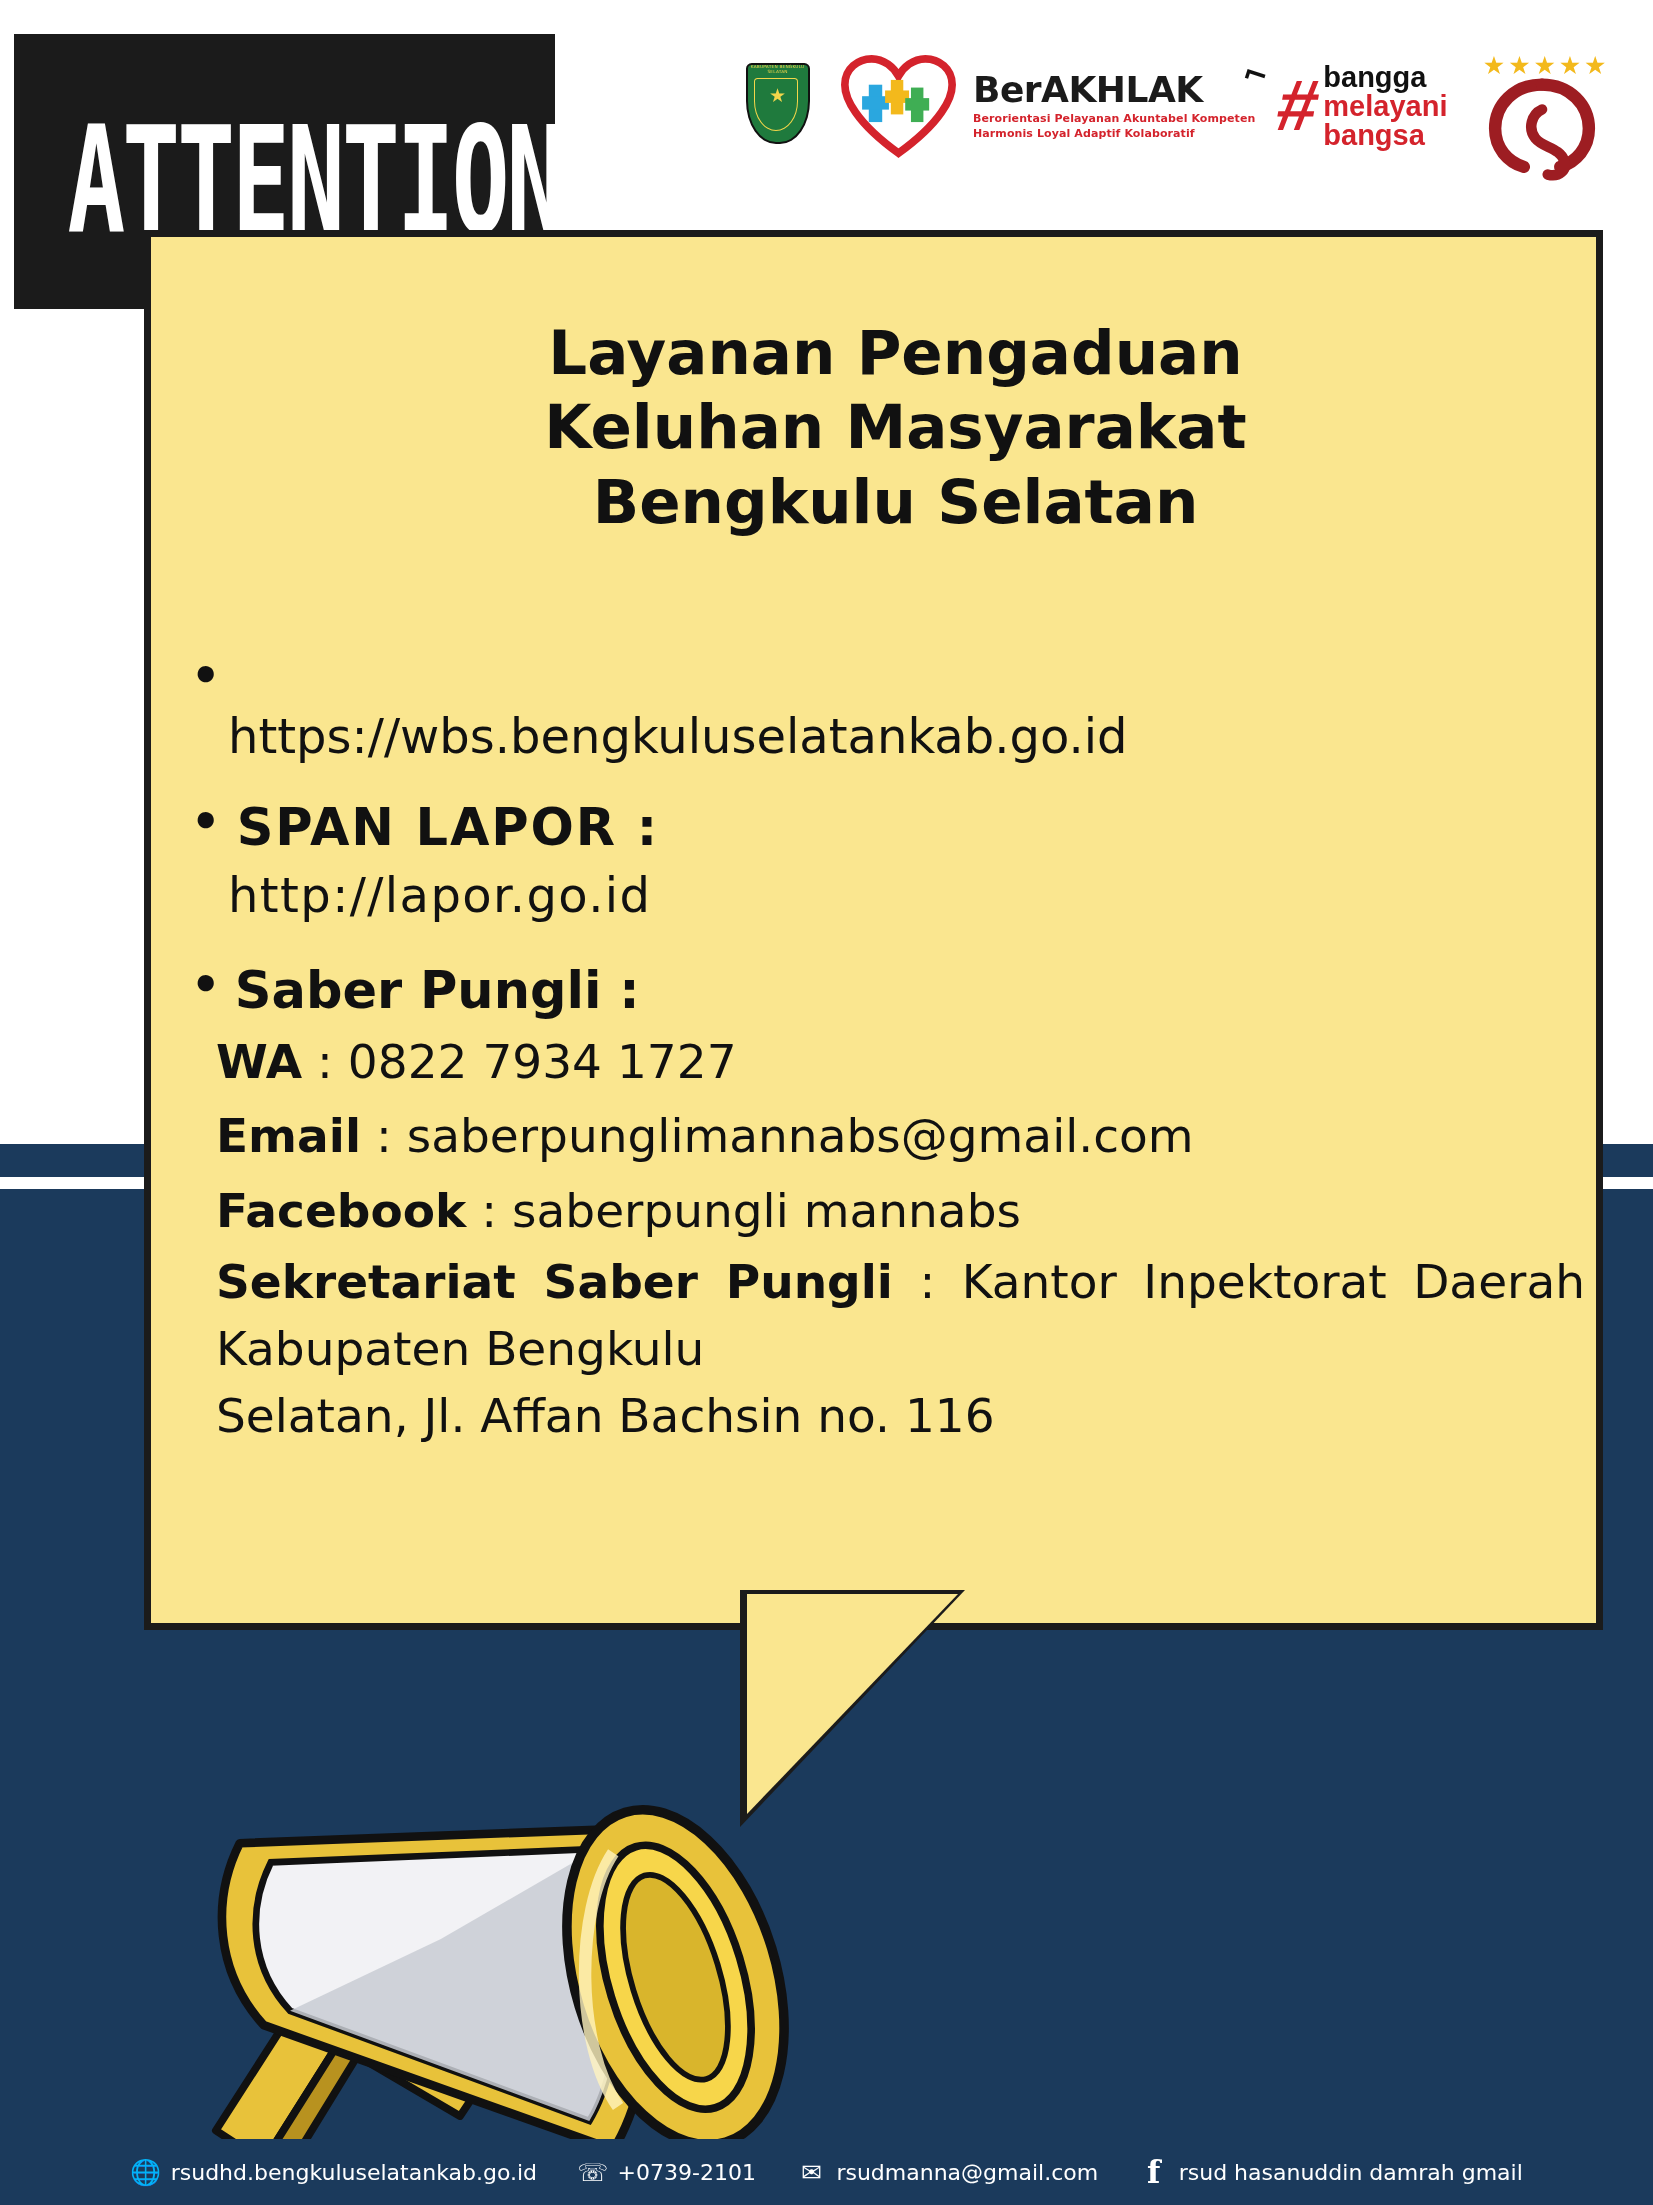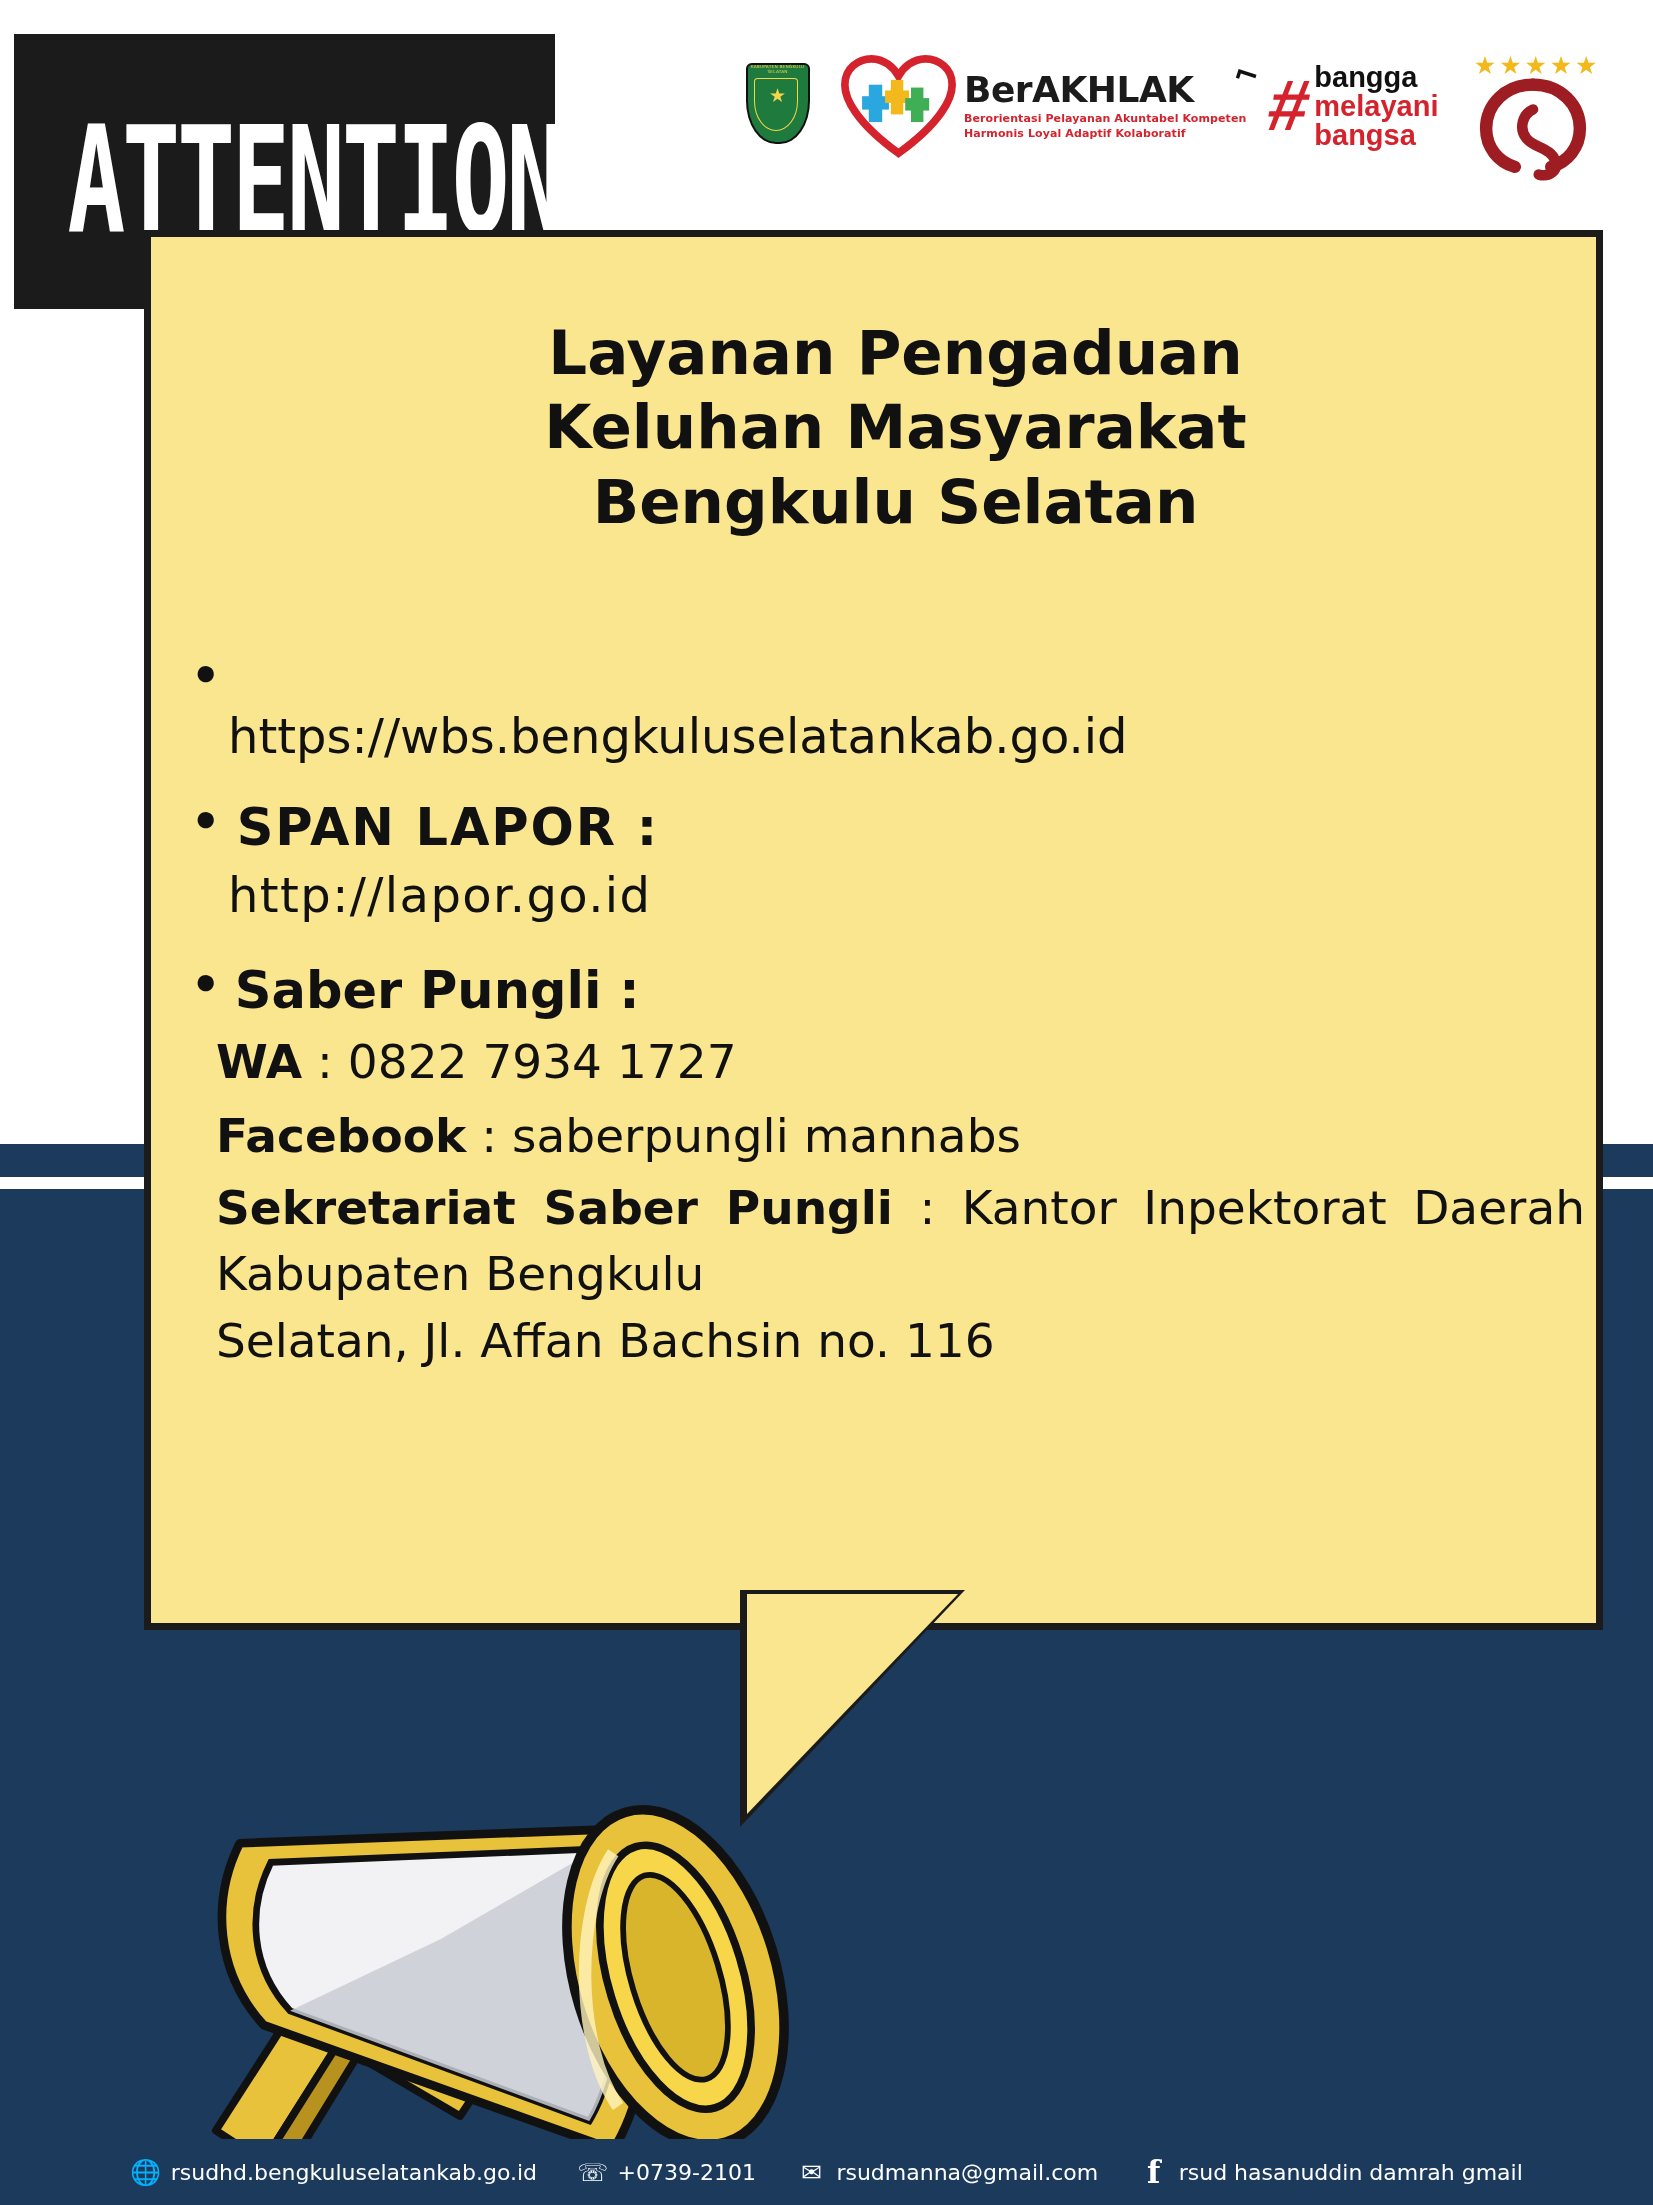--- a/index.html
+++ b/index.html
@@ -88,21 +88,21 @@
     width: 100%;
     text-align: center;
     font-size: 4.3px;
     color: #f3d64a;
     letter-spacing: 0.2px;
   }
 
   .logo-berakhlak {
     display: flex;
     align-items: center;
-    gap: 8px;
+    gap: 17px;
     flex: none;
   }
   .heart {
     position: relative;
     width: 115px;
     height: 103px;
     flex: none;
   }
   .heart svg { display: block; }
   .berakhlak-text { flex: none; }
@@ -454,20 +454,23 @@
   <div class="item" style="margin-top:35px;">
     <div class="item-head">
       <span class="bullet">•</span>
       <span>Saber Pungli :</span>
     </div>
 
     <div class="detail">
       <b>WA</b><span> : </span><span>0822 7934 1727</span>
     </div>
 
+    <div class="detail">
+      <b>Email</b><span> : </span><span>saberpunglimannabs@gmail.com</span>
+    </div>
 
     <div class="detail">
       <b>Facebook</b><span> : </span><span>saberpungli mannabs</span>
     </div>
 
     <div class="detail justified">
       <b>Sekretariat Saber Pungli</b><span> : </span><span>Kantor Inpektorat Daerah Kabupaten Bengkulu</span>
       <span class="lastline">Selatan, Jl. Affan Bachsin no. 116</span>
     </div>
   </div>

